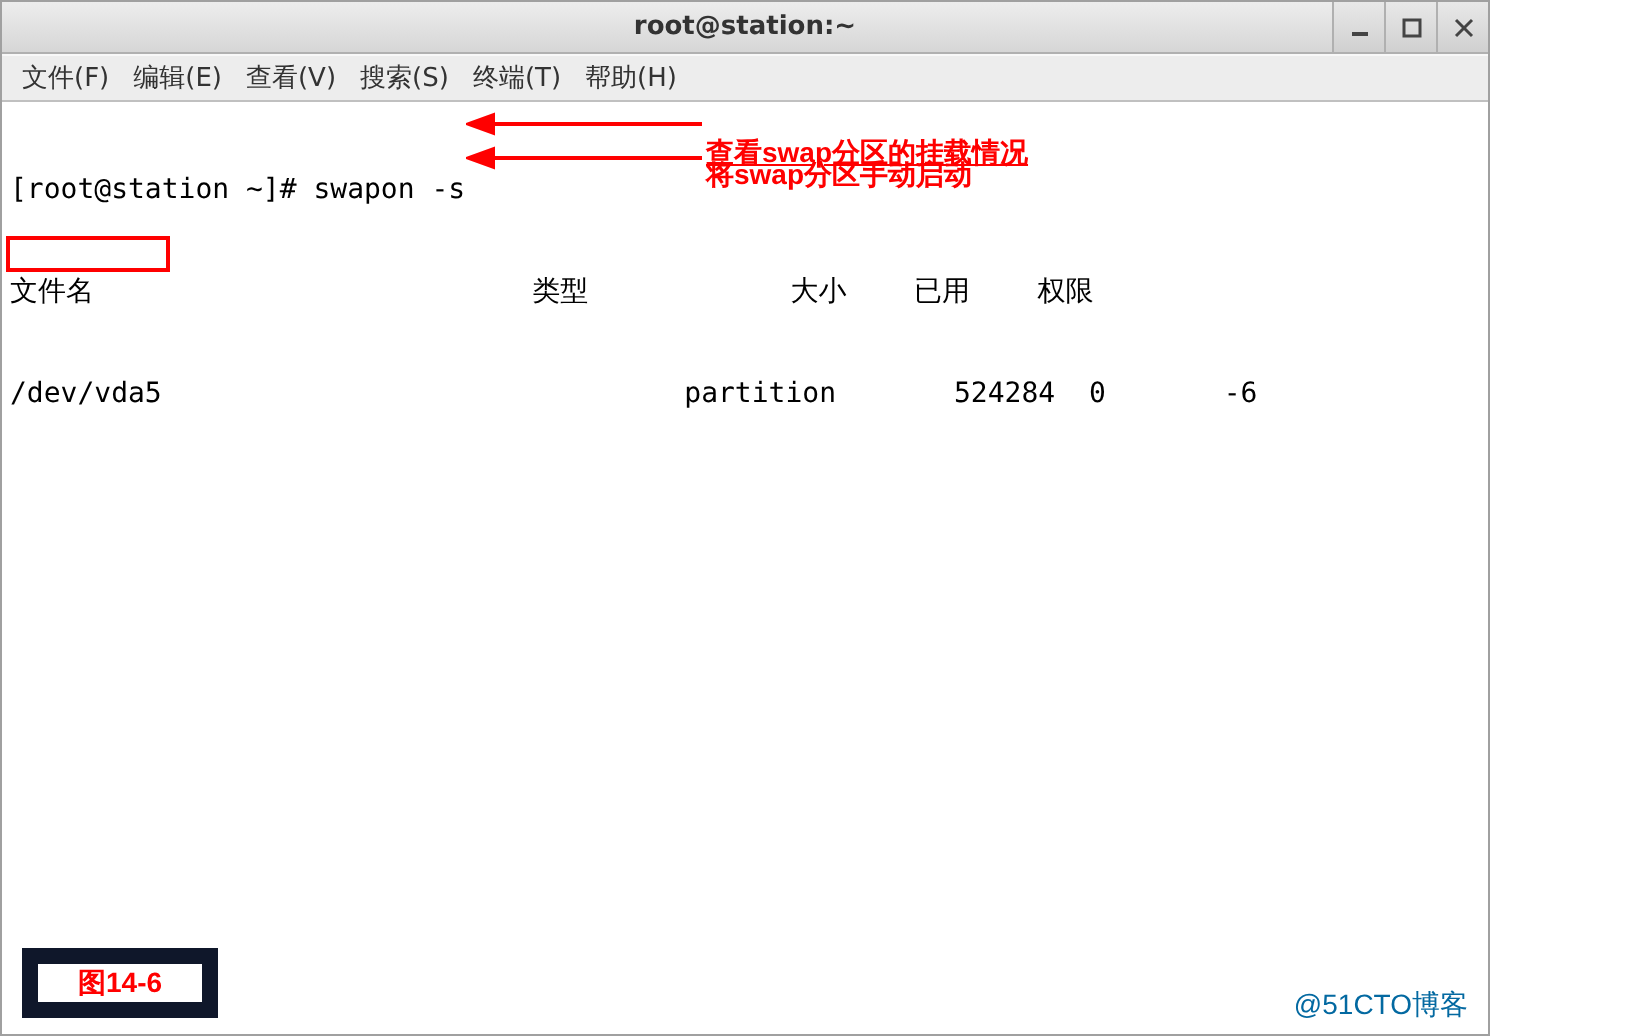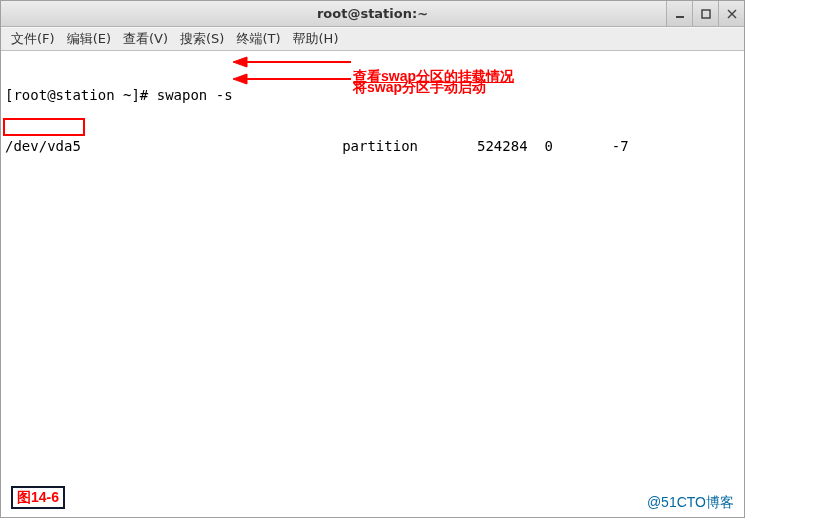--- a/index.html
+++ b/index.html
@@ -97,22 +97,22 @@
 .highlight-box {
   position: absolute;
   border: 2px solid #f00;
   background: transparent;
 }
 .fig-label {
   position: absolute;
   left: 10px;
   bottom: 8px;
   color: #f00;
-  border: 2px solid #0f172a;
-  padding: 1px 4px;
+  border: 8px solid #0f172a;
+  padding: 1px 20px;
   font-family: "Microsoft YaHei", sans-serif;
   font-weight: bold;
   font-size: 14px;
   background: #fff;
 }
 .watermark {
   position: absolute;
   right: 10px;
   bottom: 6px;
   color: #0369a1;
@@ -150,21 +150,22 @@
     <div class="menu-item">文件(F)</div>
     <div class="menu-item">编辑(E)</div>
     <div class="menu-item">查看(V)</div>
     <div class="menu-item">搜索(S)</div>
     <div class="menu-item">终端(T)</div>
     <div class="menu-item">帮助(H)</div>
   </div>
 
   <div class="terminal">
     <div class="term-line">[root@station ~]# swapon -s</div>
-    <div class="term-line">/dev/vda5                               partition       524284  0       -7</div>
+    <div class="term-line">文件名                          类型            大小    已用    权限</div>
+    <div class="term-line">/dev/vda5                               partition       524284  0       -6</div>
 
     
     <svg class="arrow" style="left:232px; top:4px; width:120px; height:14px;">
       <line x1="118" y1="7" x2="12" y2="7" stroke="#f00" stroke-width="2"></line>
       <polygon points="0,7 14,2 14,12" fill="#f00"></polygon>
     </svg>
     <div class="annotation" style="left:352px; top:0px;margin-top:28px;">将swap分区手动启动</div>
 
     
     <svg class="arrow" style="left:232px; top:21px; width:120px; height:14px;">

